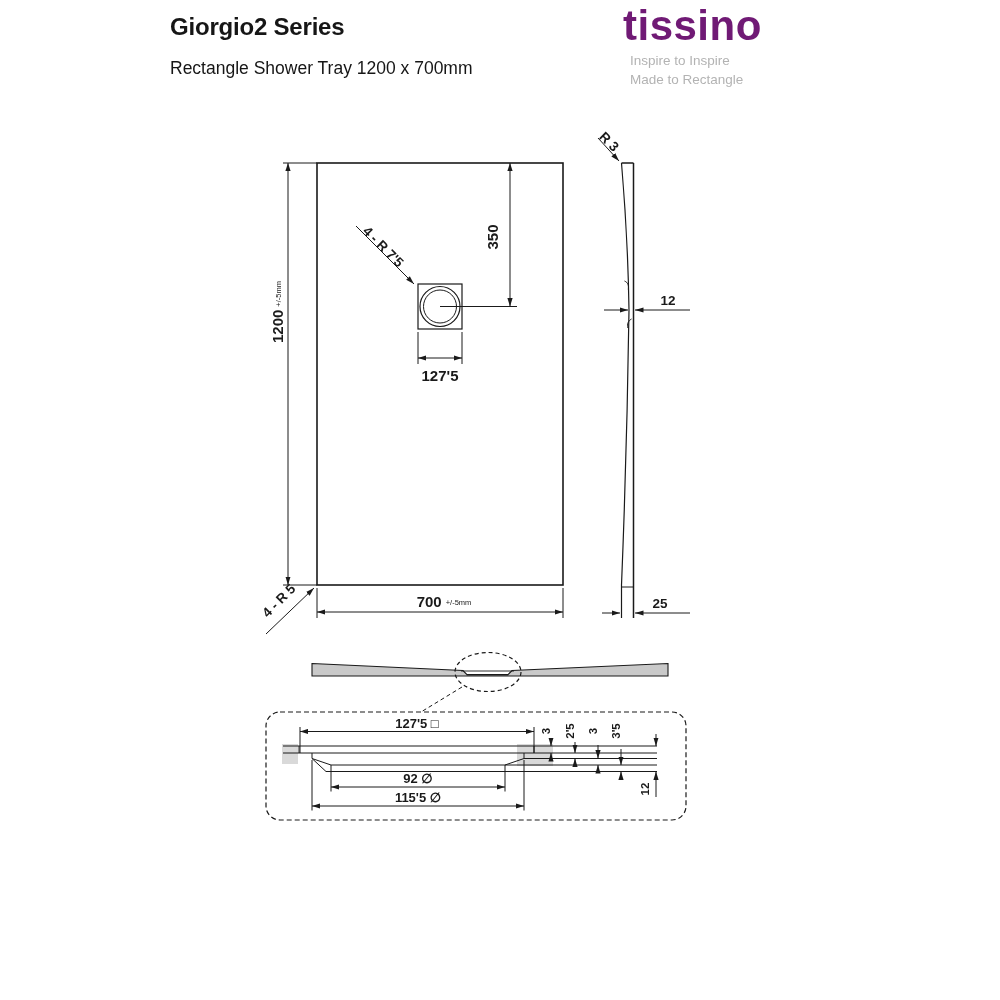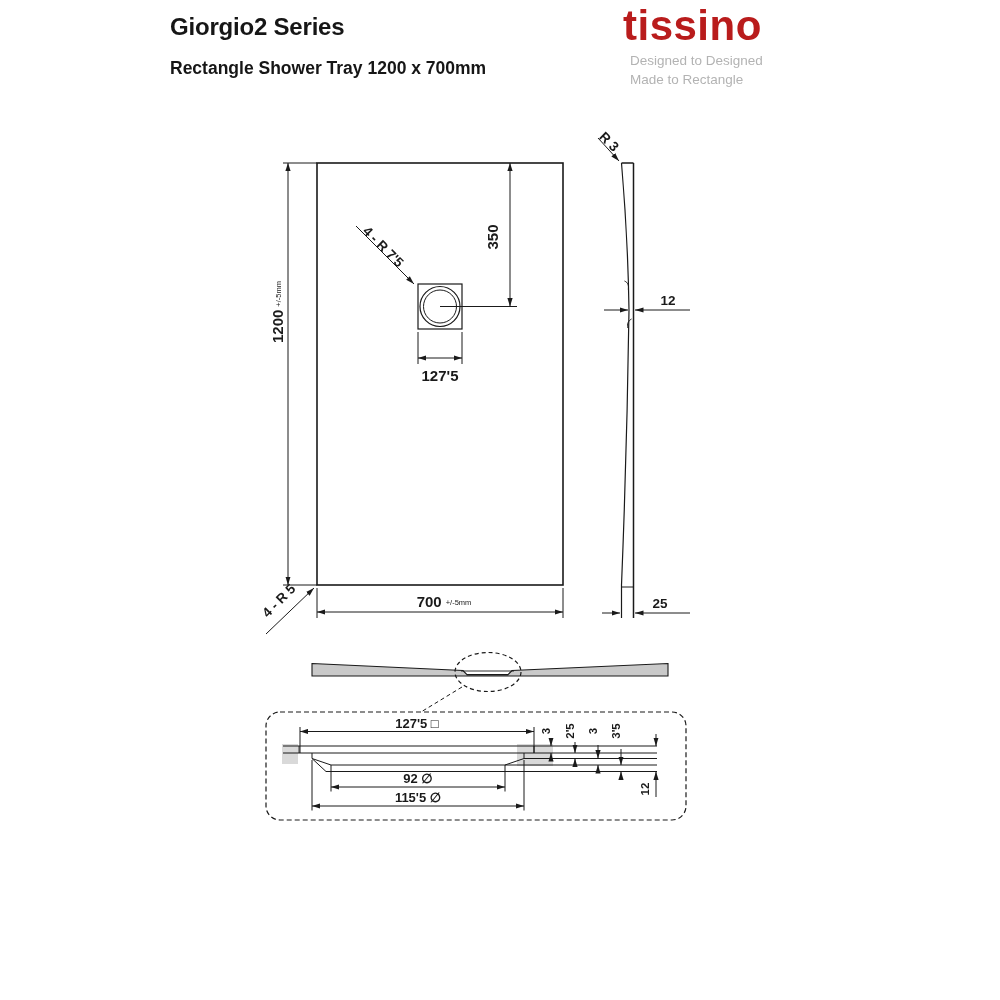--- a/index.html
+++ b/index.html
@@ -1,20 +1,20 @@
 <!DOCTYPE html>
 <html><head>
 <meta charset="utf-8">
 <style>
   html,body{margin:0;padding:0;background:#fff;}
   .page{position:relative;width:1000px;height:1000px;background:#ffffff;overflow:hidden;
         font-family:"Liberation Sans",sans-serif;color:#161616;padding-left:47px;}
   .title{position:absolute;left:170px;top:13px;font-size:24px;font-weight:bold;letter-spacing:-0.2px;}
-  .subtitle{position:absolute;left:170px;top:58px;font-size:17.5px;font-weight:700;}
-  .logo{position:absolute;left:623px;top:2px;font-size:42px;font-weight:bold;letter-spacing:0.5px;color:#b91c1c;}
+  .subtitle{position:absolute;left:170px;top:58px;font-size:17.5px;font-weight:400;}
+  .logo{position:absolute;left:623px;top:2px;font-size:42px;font-weight:bold;letter-spacing:0.5px;color:#701a75;}
   .taglines{position:absolute;left:630px;top:51px;font-size:13.5px;line-height:19px;color:#b3b3b3;}
   svg{position:absolute;left:0;top:0;}
   svg text{fill:#1a1a1a;font-family:"Liberation Sans",sans-serif;}
   .dimtxt{font-weight:bold;font-size:15px;}
   .dimtxt-s{font-weight:bold;font-size:13.5px;}
   .dimtxt-d{font-weight:bold;font-size:13px;}
   .dimtxt-xs{font-weight:bold;font-size:11.5px;}
   .tol{font-size:7.5px;font-weight:normal;}
   .thin{stroke:#1a1a1a;stroke-width:1;fill:none;}
   .med{stroke:#1a1a1a;stroke-width:1.2;fill:none;}
@@ -22,21 +22,21 @@
 </style>
 </head>
 <body>
 
 <div class="page">
 
   <div class="title">Giorgio2 Series</div>
   <div class="subtitle">Rectangle Shower Tray 1200 x 700mm</div>
   <div class="logo">tissino</div>
   <div class="taglines">
-    <div>Designed to Designed</div>
+    <div>Inspire to Inspire</div>
     <div>Made to Rectangle</div>
   </div>
 
   <svg width="1000" height="1000" viewBox="0 0 1000 1000">
     <defs>
       <marker id="aE" markerWidth="10" markerHeight="7" refX="8.5" refY="3" orient="auto" markerUnits="userSpaceOnUse">
         <path d="M0,0.4 L8.5,3 L0,5.6 Z" fill="#1a1a1a"></path>
       </marker>
       <marker id="aS" markerWidth="10" markerHeight="7" refX="0.5" refY="3" orient="auto" markerUnits="userSpaceOnUse">
         <path d="M8.5,0.4 L0.5,3 L8.5,5.6 Z" fill="#1a1a1a"></path>

